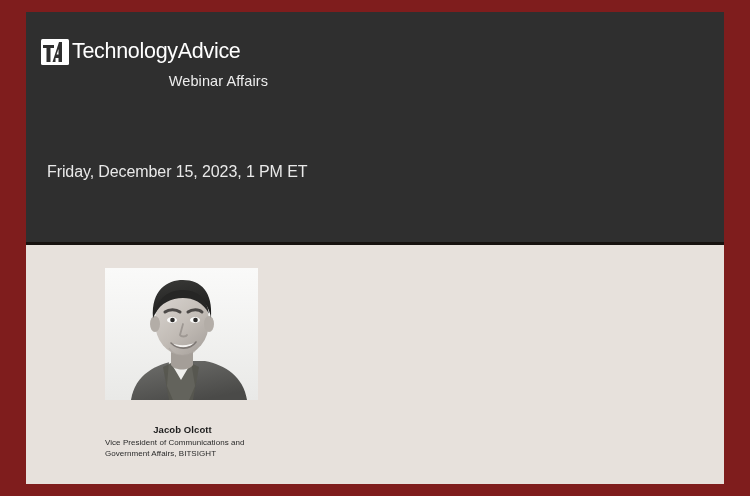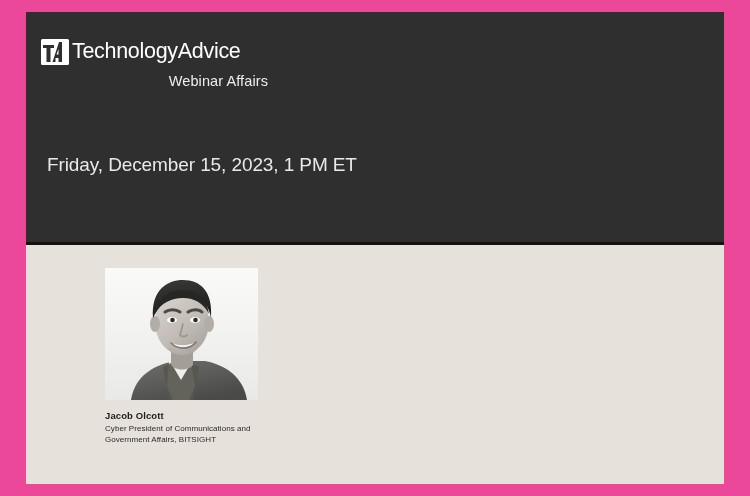--- a/index.html
+++ b/index.html
@@ -12,21 +12,21 @@
     overflow: hidden;
     font-family: "Liberation Sans", sans-serif;
     background: #F04A23;
   }
 
   
   #slide-frame {
     position: relative;
     width: 750px;
     height: 496px;
-    background: #ec4899;
+    background: #7f1d1d;
     box-sizing: border-box;
   }
 
   #slide-canvas {
     position: absolute;
     left: 26px;
     top: 12px;
     width: 698px;
     height: 472px;
     background: #E7E1DC;
@@ -95,22 +95,22 @@
   }
   #webinar-title {
     font-size: 26.5px;
     font-weight: 400;
     color: #FFFFFF;
     letter-spacing: -0.1px;
     line-height: 1.18;
     margin: 0;
   }
   #webinar-datetime {
-    margin-top: 14px;
-    font-size: 19px;
+    margin-top: 22px;
+    font-size: 16px;
     font-weight: 400;
     color: #E9E9E9;
     letter-spacing: -0.1px;
     line-height: 1.2;
   }
 
   
   #body-area {
     position: relative;
     width: 100%;
@@ -126,26 +126,27 @@
   }
 
   #speaker-photo {
     width: 153px;
     height: 132px;
     display: block;
     background: #F2F2F0;
   }
 
   #speaker-name {
-    margin-top: 10px;
+    margin-top: 24px;
     font-size: 9.5px;
     font-weight: 700;
     color: #1D1D1D;
     line-height: 1.25;
     letter-spacing: 0.1px;
+    text-align: center;
   }
   #speaker-role {
     margin-top: 1px;
     font-size: 8px;
     font-weight: 400;
     color: #2A2A2A;
     line-height: 1.45;
     letter-spacing: 0.05px;
     max-width: 152px;
   }
@@ -243,19 +244,19 @@
             <path d="M78 56 L75 67 C76 69 81 69 82 67" stroke="#9E9893" stroke-width="1.8" fill="none" stroke-linecap="round"></path>
 
             <path d="M66 75 C72 81 85 81 91 74 C85 78 72 78 66 75 Z" fill="#F4F2F0"></path>
             <path d="M66 75 C73 82 85 82 91 74" stroke="#7E7874" stroke-width="1.6" fill="none" stroke-linecap="round"></path>
 
             <path d="M64 80 C70 90 86 90 92 80" stroke="#A8A29C" stroke-width="1.2" fill="none" opacity="0.6"></path>
           </g>
         </svg>
 
         <div id="speaker-name">Jacob Olcott</div>
-        <div id="speaker-role">Cyber President of Communications and Government Affairs, BITSIGHT</div>
+        <div id="speaker-role">Vice President of Communications and Government Affairs, BITSIGHT</div>
       </div>
 
     </div>
 
   </div>
 </div>
 
 </body></html>

